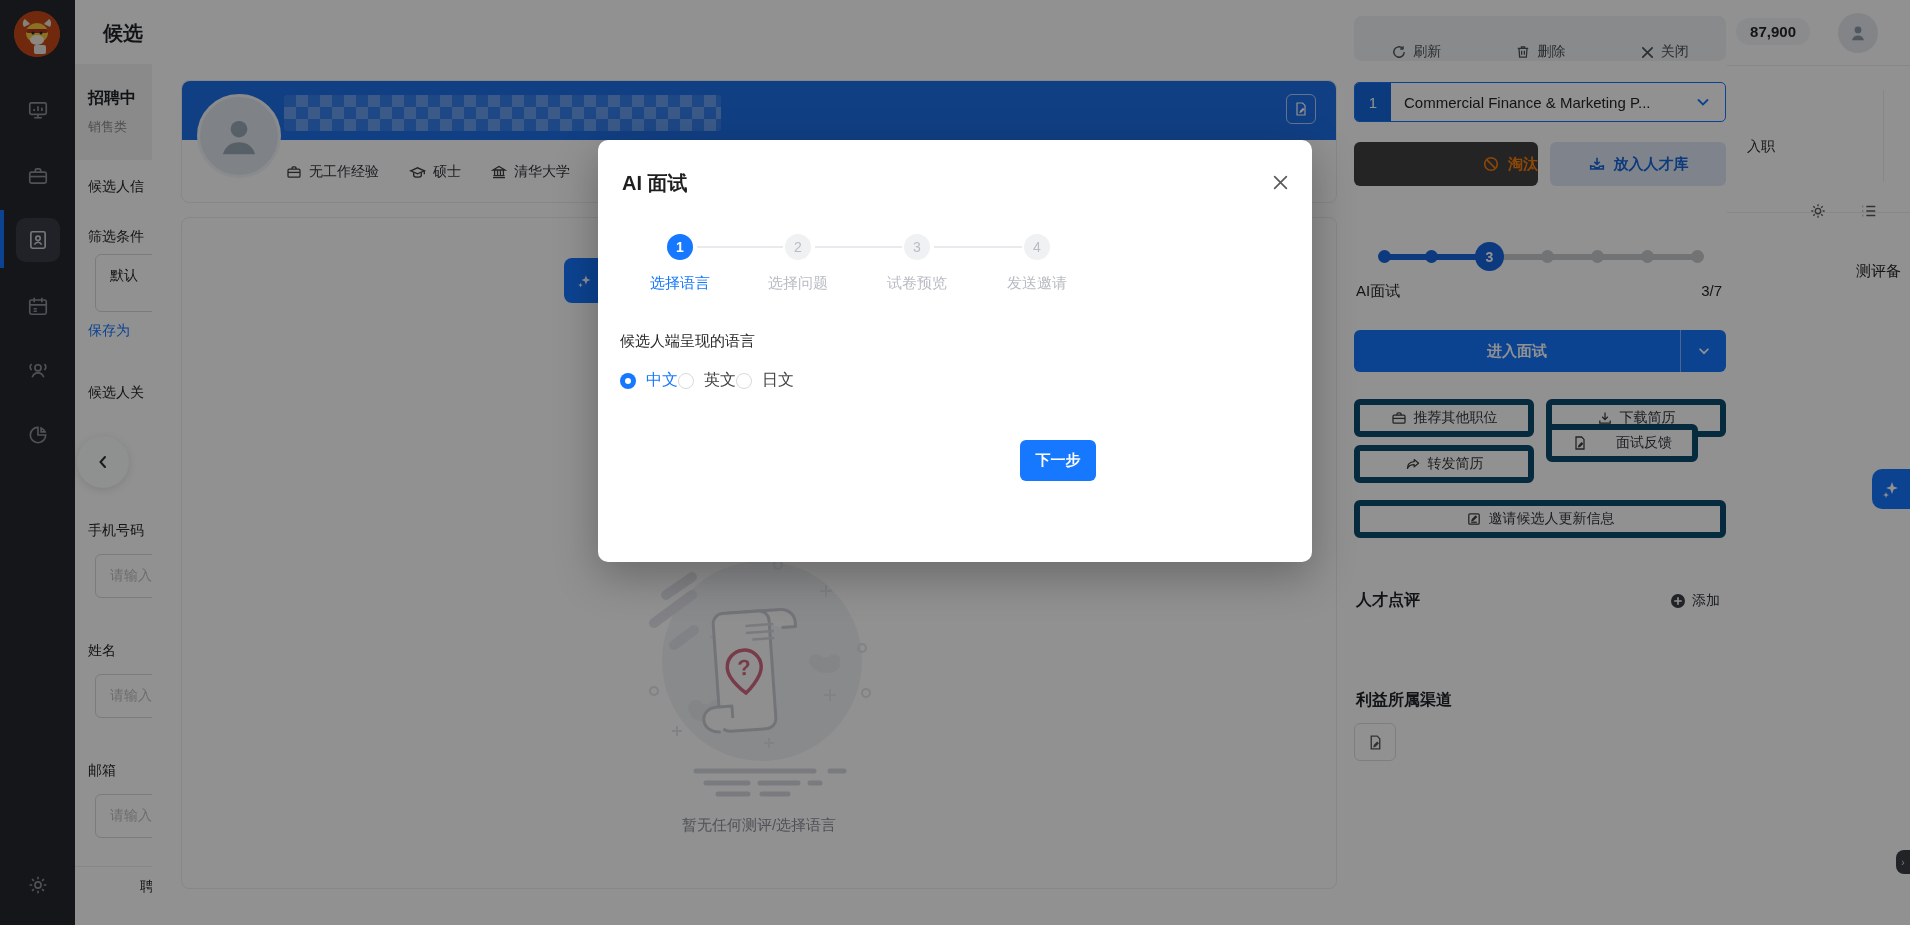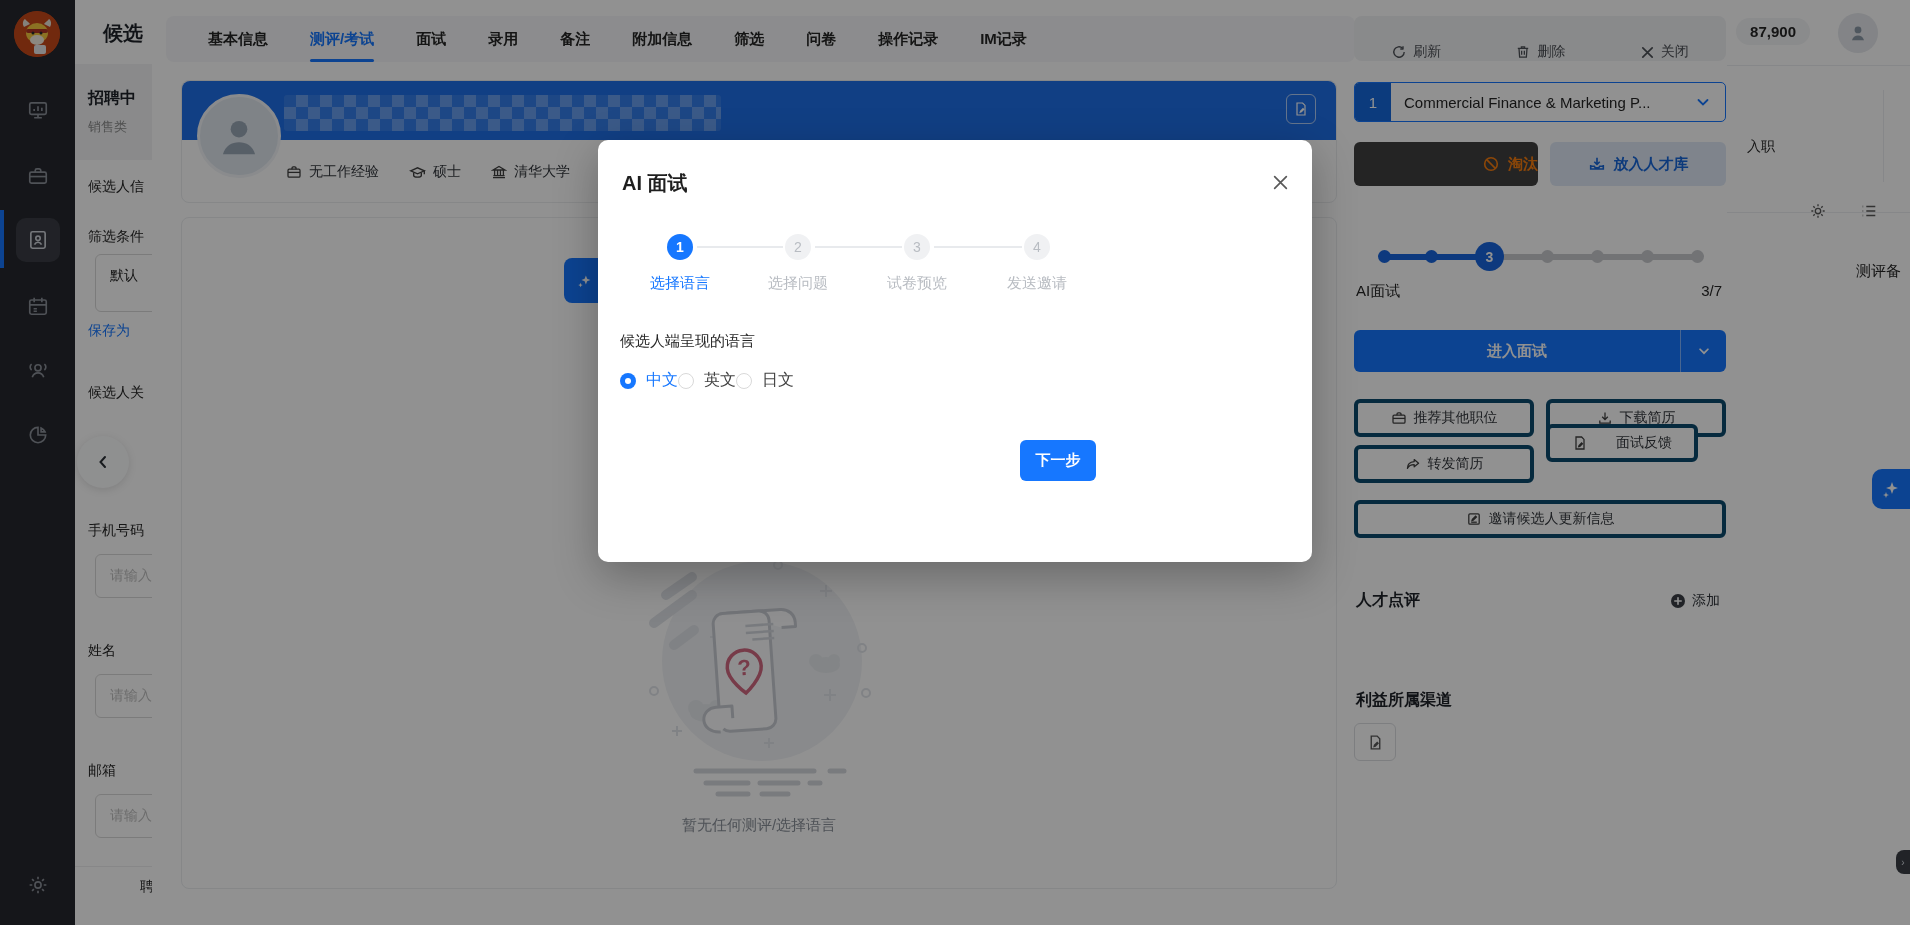--- a/index.html
+++ b/index.html
@@ -70,21 +70,21 @@
   .stepper7 { position:absolute; left:0; top:226px; width:372px; height:34px; }
   .dot { position:absolute; border-radius:50%; }
   .dot.sm-blue { width:13px; height:13px; background:#1765dd; top:8px; }
   .dot.sm-gray { width:13px; height:13px; background:#c8cace; top:8px; }
   .dot.big { width:29px; height:29px; background:#1765dd; top:0; color:#fff; font-size:14px; font-weight:700; display:flex; align-items:center; justify-content:center; }
   .sline { position:absolute; height:6px; top:11.5px; }
   .stage-label-row { position:absolute; left:2px; top:266px; width:366px; display:flex; justify-content:space-between; font-size:15px; color:#262626; }
   .btn-enter { position:absolute; left:0; top:314px; width:372px; height:42px; background:#1677ff; border-radius:6px; color:#fff; font-size:15px; font-weight:700; display:flex; }
   .btn-enter .main { flex:1; display:flex; align-items:center; justify-content:center; }
   .btn-enter .caret { flex:0 0 46px; border-left:1px solid rgba(255,255,255,.45); display:flex; align-items:center; justify-content:center; }
-  .gbtn { position:absolute; height:38px; border:4px solid #0c4a6e; border-radius:6px; background:#fff; display:flex; align-items:center; justify-content:center; gap:7px; color:#33373d; font-size:14px; cursor:pointer; white-space:nowrap; }
+  .gbtn { position:absolute; height:38px; border:6px solid #0c4a6e; border-radius:6px; background:#fff; display:flex; align-items:center; justify-content:center; gap:7px; color:#33373d; font-size:14px; cursor:pointer; white-space:nowrap; }
   .sec-title { font-size:16px; font-weight:700; color:#1f2329; white-space:nowrap; }
   .add-link { position:absolute; right:6px; display:flex; align-items:center; gap:6px; font-size:14px; color:#33373d; cursor:pointer; }
   .channel-btn { position:absolute; left:0; top:707px; width:42px; height:38px; border:1px solid #dcdee2; border-radius:6px; display:flex; align-items:center; justify-content:center; color:#595959; }
 
   
   .mask { position:absolute; inset:0; background:rgba(0,0,0,.43); z-index:5; }
   .modal { position:absolute; left:598px; top:140px; width:714px; height:422px; background:#fff; border-radius:10px; box-shadow:0 14px 44px rgba(0,0,0,.28); z-index:6; }
   .modal-title { position:absolute; left:24px; top:30px; font-size:20px; font-weight:700; color:#1f1f1f; }
   .modal-close { position:absolute; right:18px; top:28px; width:28px; height:28px; display:flex; align-items:center; justify-content:center; color:#595959; cursor:pointer; }
   .mstep-circle { position:absolute; top:94px; width:26px; height:26px; border-radius:50%; font-size:14px; display:flex; align-items:center; justify-content:center; }
@@ -238,32 +238,20 @@
   <div class="collapse-btn">
     <span>
       <svg width="16" height="16" viewBox="0 0 16 16" fill="none" stroke="#2b3036" stroke-width="2" stroke-linecap="round">
           <path d="M10 3L5.5 8l4.5 5"></path>
         </svg>
     </span>
   </div>
 
   <div class="drawer">
 
-    <div class="tabs-strip">
-      <div class="tab">基本信息</div>
-      <div class="tab active">测评/考试</div>
-      <div class="tab">面试</div>
-      <div class="tab">录用</div>
-      <div class="tab">备注</div>
-      <div class="tab">附加信息</div>
-      <div class="tab">筛选</div>
-      <div class="tab">问卷</div>
-      <div class="tab">操作记录</div>
-      <div class="tab">IM记录</div>
-    </div>
 
     <div class="cand-card">
       <div class="cand-blue"></div>
       <div class="blur-name"></div>
       <div class="cand-edit">
         <svg width="16" height="16" viewBox="0 0 20 20" fill="none" stroke="currentColor" stroke-width="1.5">
             <path d="M5 2.5h7l3 3V17.5H5z"></path>
             <path d="M13.5 10.5l-3 3-1.5.5.5-1.5 3-3z"></path>
           </svg>
       </div>

